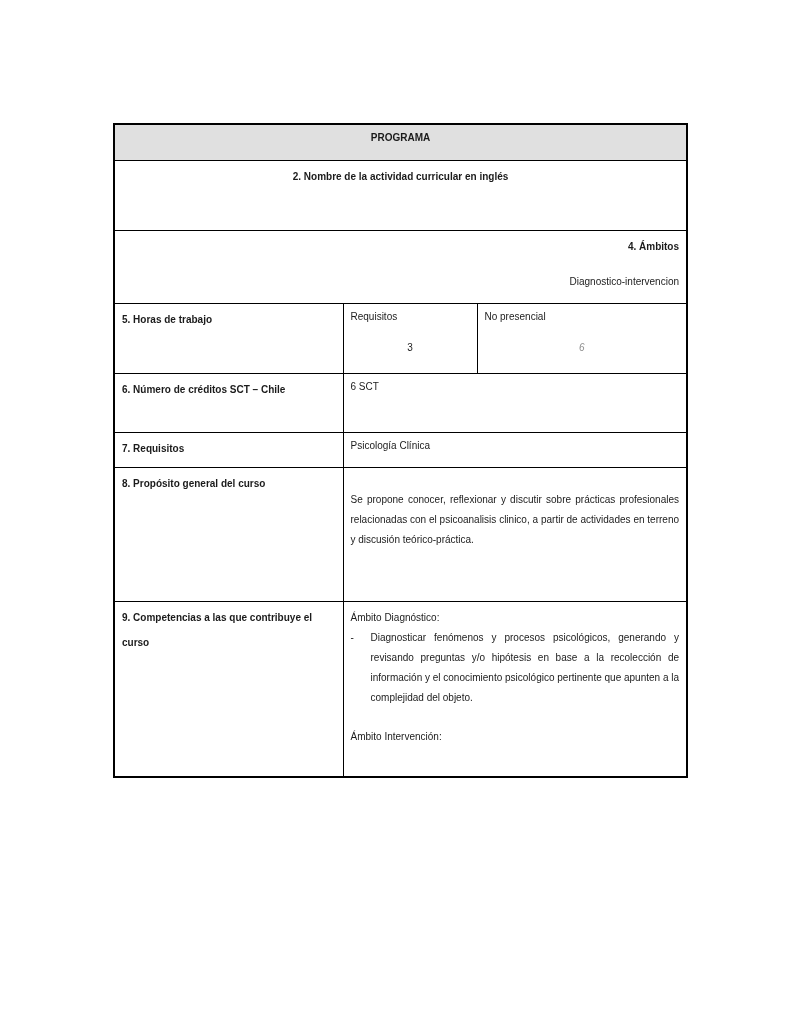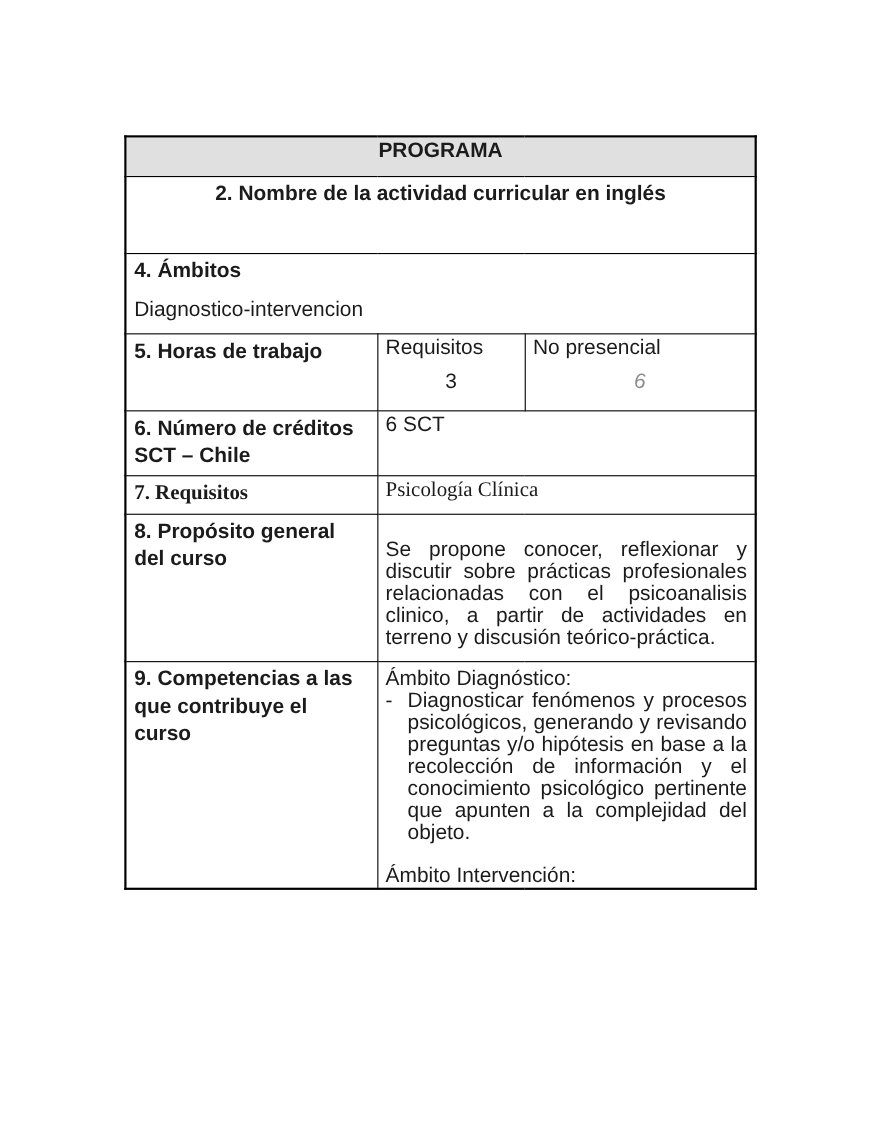--- a/index.html
+++ b/index.html
@@ -16,21 +16,21 @@
     left: 113px; top: 123px;
     width: 573px;
     border-collapse: collapse;
     table-layout: fixed;
     border: 2px solid #000000;
   }
   .program-table td {
     border: 1px solid #000000;
     vertical-align: top;
     padding: 3px 7px 0 7px;
-    font-size: 19px;
+    font-size: 10px;
     line-height: 20px;
     overflow: hidden;
   }
   .header-cell {
     background: #e0e0e0;
     text-align: center;
     font-weight: bold;
     font-size: 14px;
     line-height: 26px;
   }
@@ -48,24 +48,24 @@
   .ambito-title { line-height: 20px; }
   .bullet-item { display: flex; }
   .bullet-marker { width: 20px; flex: 0 0 20px; }
   .bullet-text { flex: 1; text-align: justify; }
   .ambito-title-2 { margin-top: 19px; }
   
   .tr-header { height: 36px; }
   .tr-1 { height: 93px; }
   .tr-2 { height: 70px; text-align: center; }
   .tr-3 { height: 73px; }
-  .tr-4 { height: 73px; }
+  .tr-4 { height: 73px; text-align: right; }
   .tr-5 { height: 70px; margin-top: 25px; }
   .tr-6 { height: 59px; }
-  .tr-7 { height: 35px; font-family: Liberation Serif, serif; }
+  .tr-7 { height: 35px; }
   .tr-8 { height: 134px; }
   .tr-9 { height: 176px; }
 </style>
 </head>
 <body>
 
 <table class="program-table">
   <colgroup>
     <col style="width:229px">
     <col style="width:134px">

